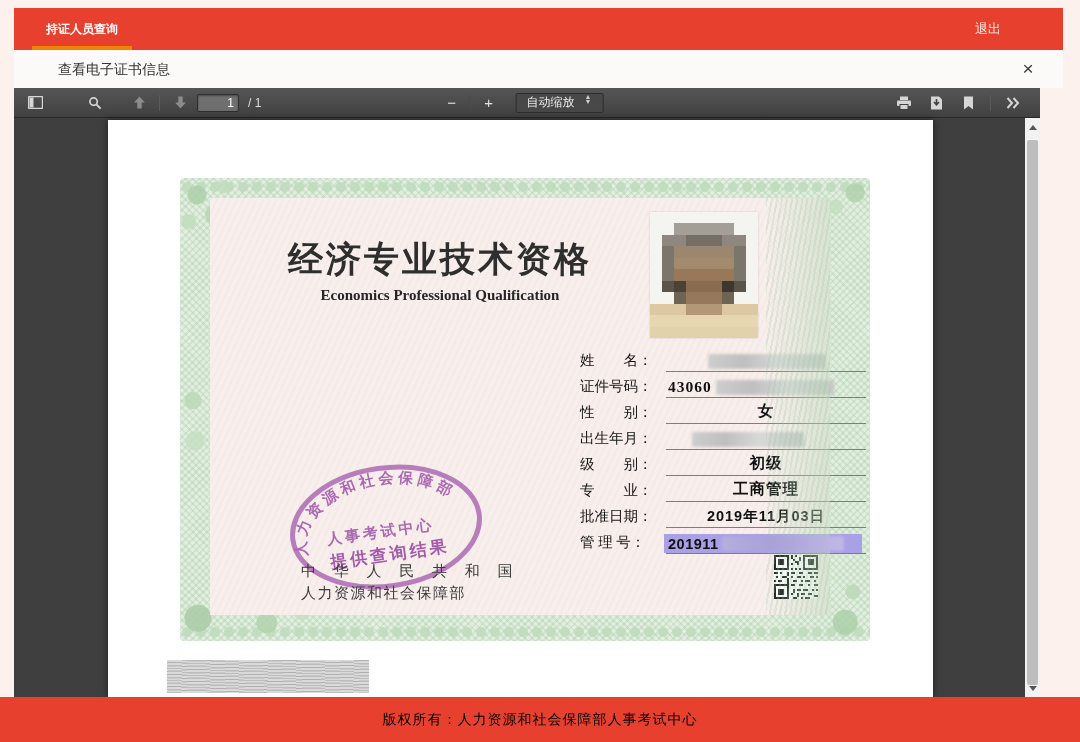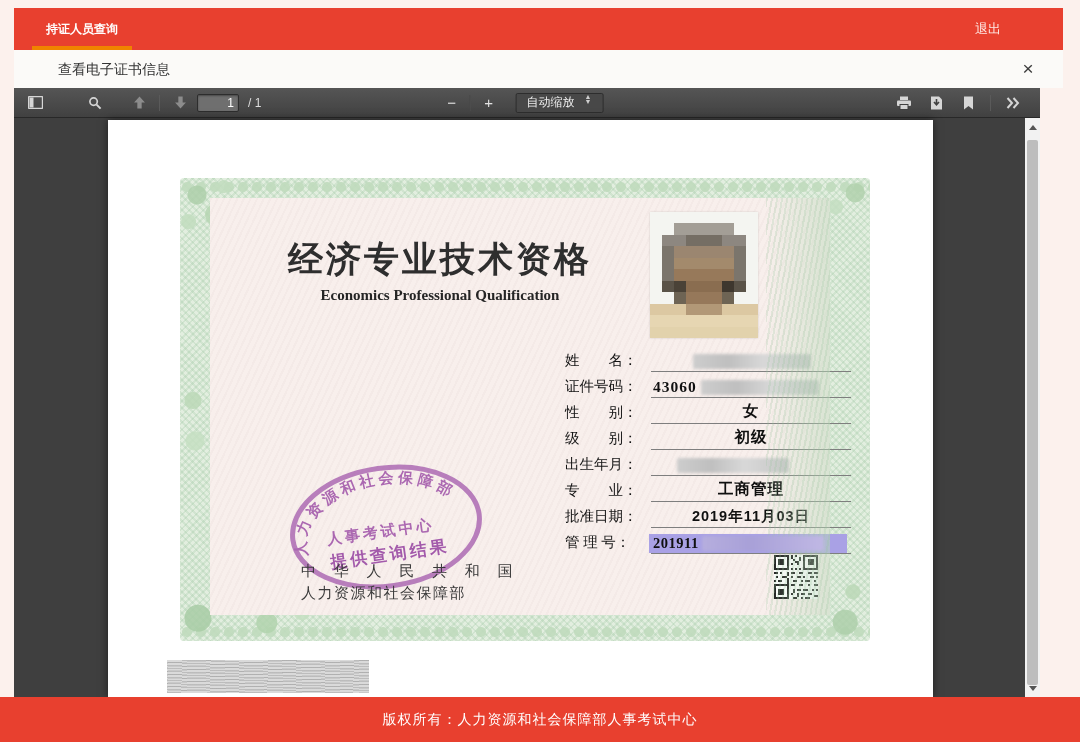--- a/index.html
+++ b/index.html
@@ -130,21 +130,21 @@
   .qr svg { display:block; width:100%; height:100%; }
 
   .blur-strip { position:absolute; left:59px; top:540px; width:202px; height:33px; background:#dadada;
                 background-image:
                   repeating-linear-gradient(2deg, rgba(120,120,120,.30) 0 1px, rgba(255,255,255,0) 1px 3px),
                   repeating-linear-gradient(-3deg, rgba(150,150,150,.25) 0 1px, rgba(255,255,255,0) 1px 4px); }
 
   
   .app-footer { position:absolute; left:0; top:697px; width:1080px; height:45px; background:#e8402f;
                 display:flex; align-items:center; justify-content:center; }
-  .copyright { color:#ffffff; font-size:14px; letter-spacing:1px; }
+  .copyright { color:#000000; font-size:14px; letter-spacing:1px; }
 </style>
 </head>
 <body>
 
 <div class="app-header">
   <div class="nav-tab">持证人员查询</div>
   <div class="logout">退出</div>
 </div>
 
 <div class="sub-header">
@@ -284,21 +284,21 @@
             <rect x="2" y="7" width="1" height="1" fill="#6e6454"></rect>
             <rect x="3" y="7" width="3" height="1" fill="#96785a"></rect>
             <rect x="6" y="7" width="1" height="1" fill="#6e6454"></rect>
             <rect x="0" y="8" width="9" height="1" fill="#dcc8a2"></rect>
             <rect x="3" y="8" width="3" height="1" fill="#b29877"></rect>
             <rect x="0" y="9" width="9" height="1" fill="#e6d6b2"></rect>
             <rect x="0" y="10" width="9" height="1" fill="#e2d2ac"></rect>
           </svg>
         </div>
 
-        <div class="fields" style="left:355px; top:148px;">
+        <div class="fields" style="left:370px; top:148px;">
 
           <div class="f-row">
             <div class="f-label">姓　　名：</div>
             <div class="f-line">
                 <div class="mask" style="width:118px"></div>
               </div>
           </div>
 
           <div class="f-row">
             <div class="f-label">证件号码：</div>
@@ -309,52 +309,52 @@
           </div>
 
           <div class="f-row">
             <div class="f-label">性　　别：</div>
             <div class="f-line">
                 <span class="f-value">女</span>
               </div>
           </div>
 
           <div class="f-row">
-            <div class="f-label">级　　别：</div>
-            <div class="f-line">
-                <span class="f-value">初级</span>
-              </div>
-          </div>
-
-          <div class="f-row">
             <div class="f-label">出生年月：</div>
             <div class="f-line" style="justify-content:flex-start">
                 <div class="mask" style="width:112px; margin-left:26px"></div>
               </div>
           </div>
 
           <div class="f-row">
+            <div class="f-label">级　　别：</div>
+            <div class="f-line">
+                <span class="f-value">初级</span>
+              </div>
+          </div>
+
+          <div class="f-row">
             <div class="f-label">专　　业：</div>
             <div class="f-line">
                 <span class="f-value">工商管理</span>
               </div>
           </div>
 
           <div class="f-row">
             <div class="f-label">批准日期：</div>
             <div class="f-line">
                 <span class="f-value" style="font-family:'Liberation Sans',sans-serif; font-size:14.5px;">2019年11月03日</span>
               </div>
           </div>
 
           <div class="f-row">
             <div class="f-label">管 理 号：</div>
             <div class="f-line left">
               <div class="hl-bg"></div>
-              <span class="hl-text" style="font-family:Liberation Serif, serif; font-size:14.5px;">201911</span>
+              <span class="hl-text" style="font-family:Liberation Sans, sans-serif; font-size:14.5px;">201911</span>
               <div class="mask purple" style="width:122px"></div>
             </div>
           </div>
 
         </div>
 
         <div class="qr" style="left:564px; top:357px;">
           <svg viewBox="0 0 21 21" shape-rendering="crispEdges">
             <rect x="0" y="0" width="21" height="21" fill="#fdfdfd"></rect>
             <g fill="#1c1c1c">

